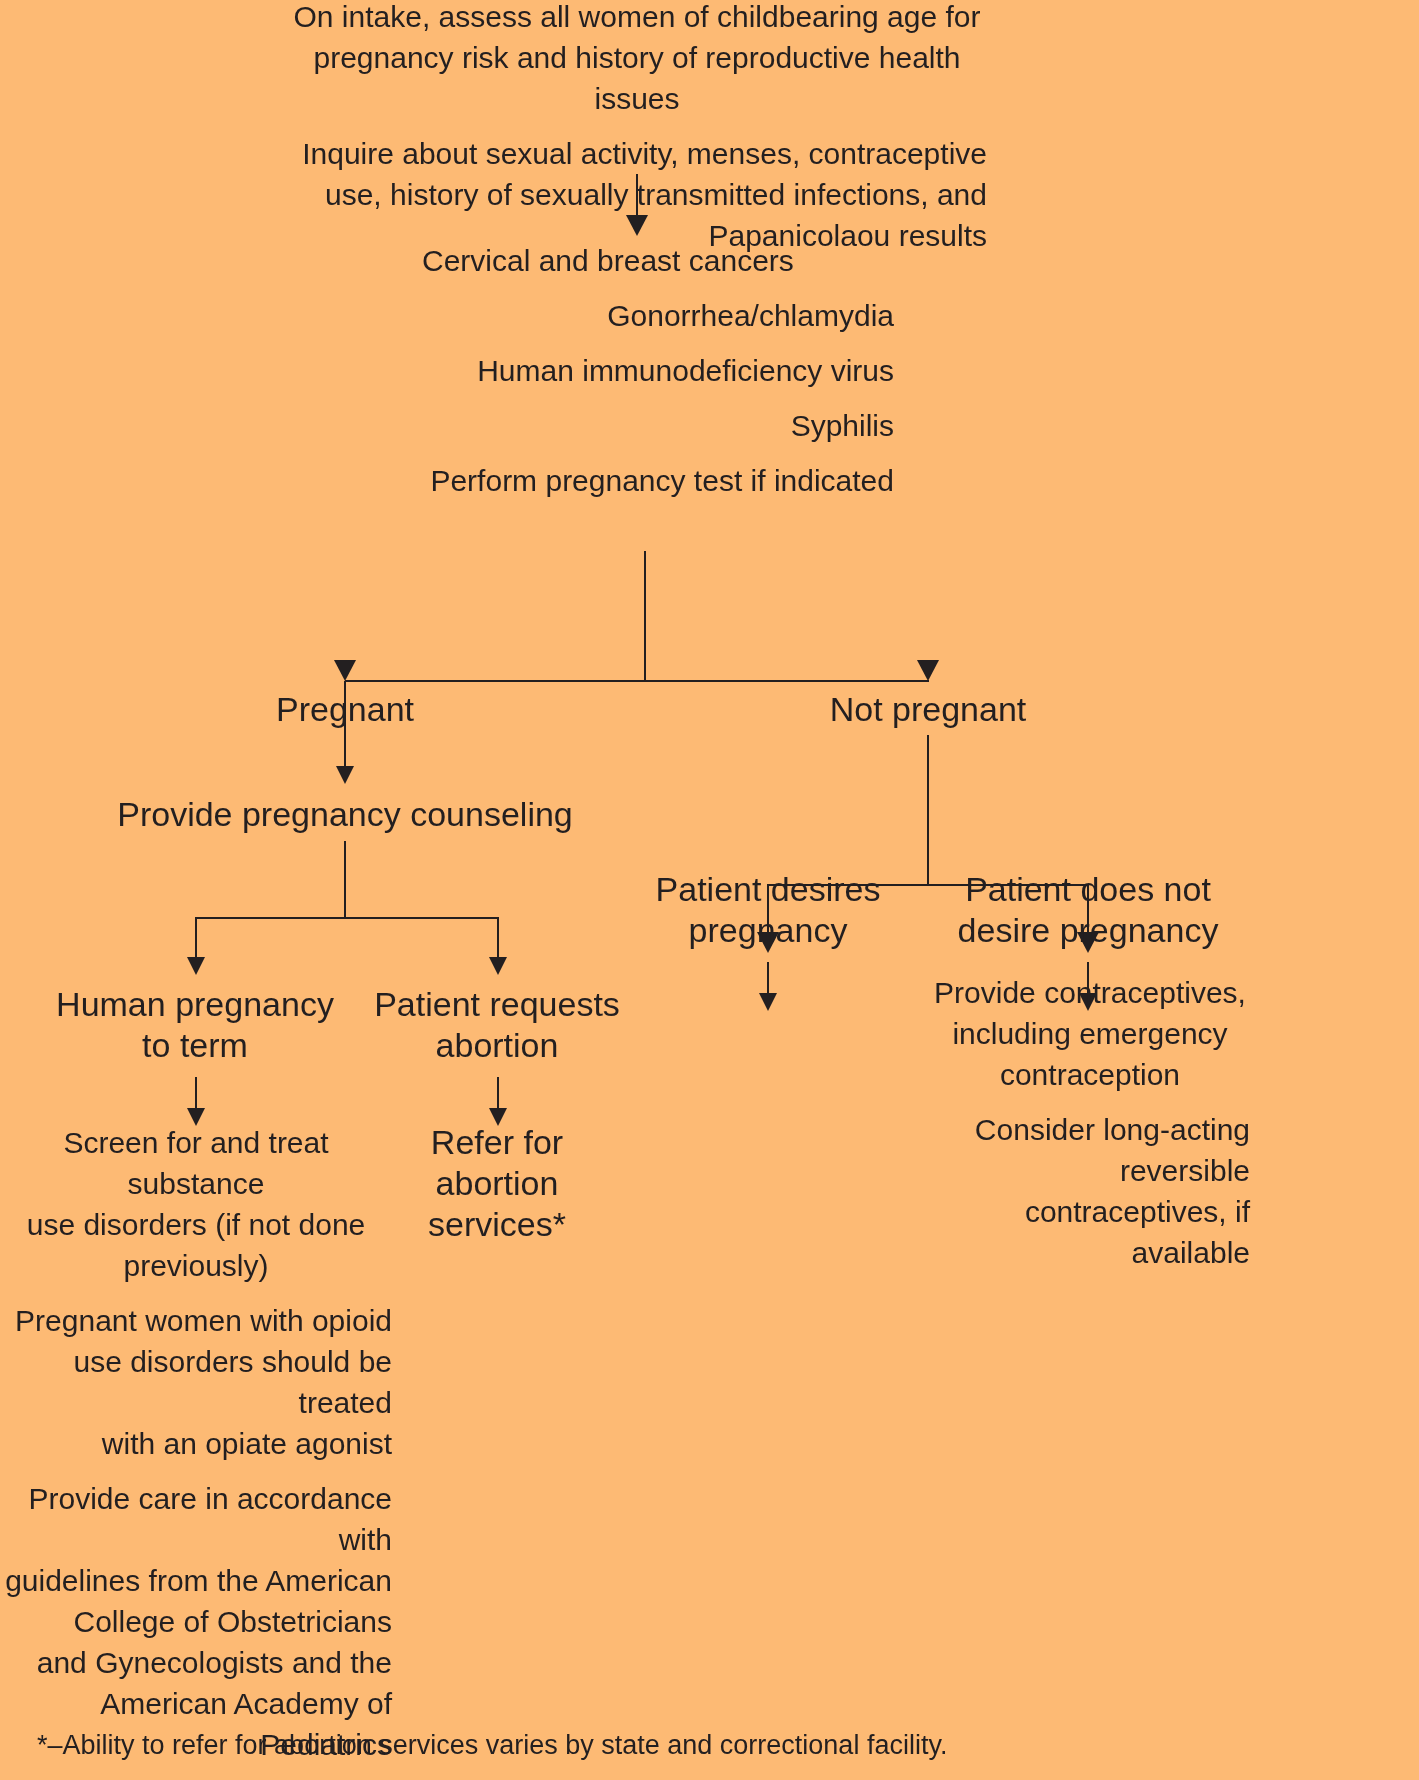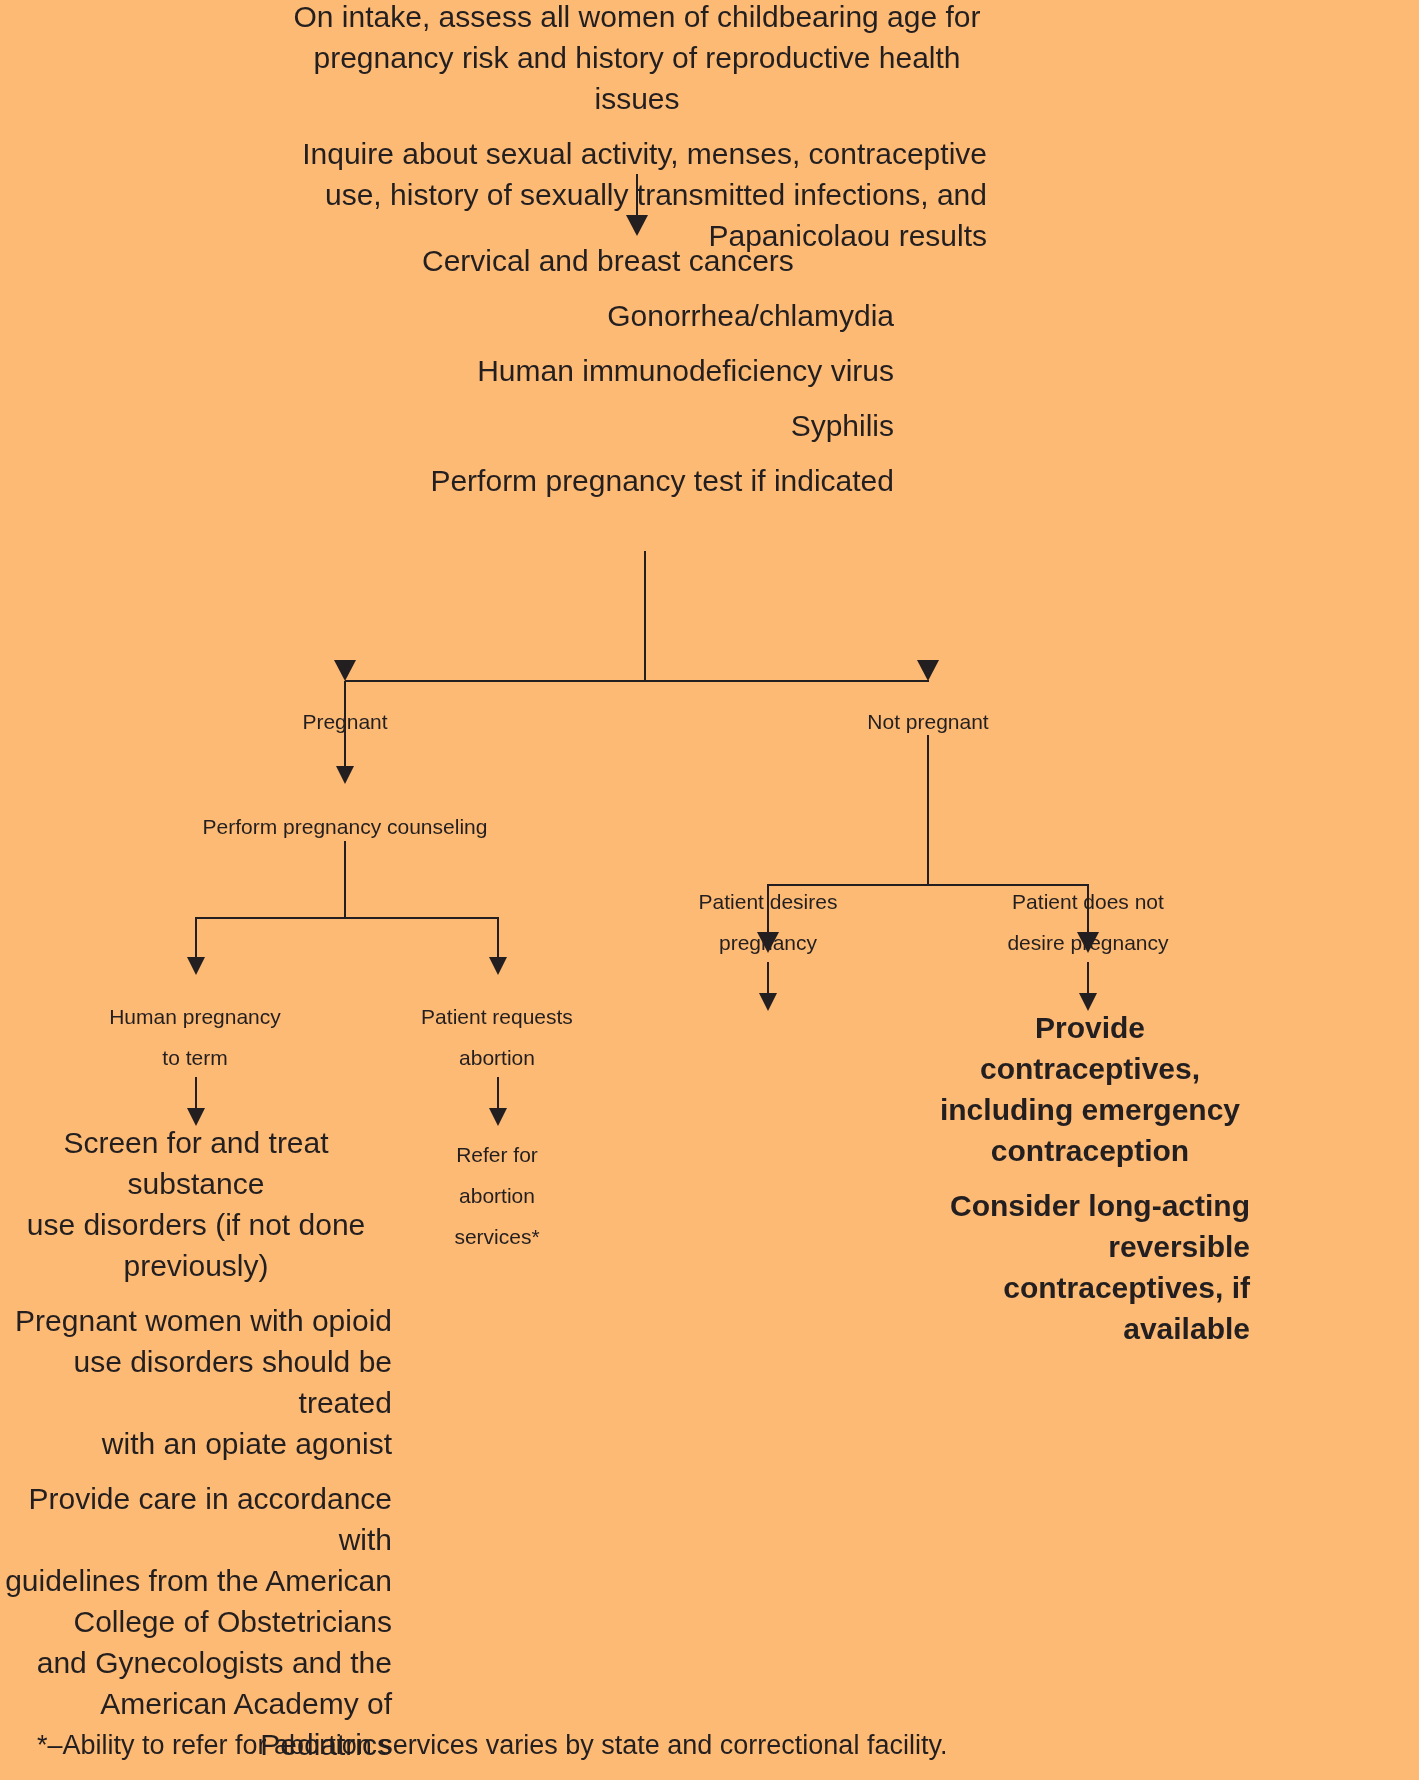--- a/index.html
+++ b/index.html
@@ -14,25 +14,24 @@
   #page {
     position: relative;
     width: 1419px;
     height: 1780px;
     background: #fdba74;
     overflow: hidden;
   }
   .node {
     position: absolute;
     text-align: center;
-    font-size: 21px;
+    font-size: 34px;
     line-height: 41px;
     color: #231f20;
     white-space: pre-line;
-    margin-top: 12px;
   }
   .block-group {
     position: absolute;
   }
   .para {
     text-align: center;
     font-size: 30px;
     line-height: 41px;
     color: #231f20;
     white-space: pre-line;
@@ -110,21 +109,21 @@
   <div class="vline" style="left:344px; top:681px; height:56px;"></div>
   <div class="arrowhead" style="left:334px; top:660px;"></div>
 
   <div class="arrowhead" style="left:917px; top:660px;"></div>
 
   <div class="node" style="left:195px; top:689px; width:300px;">Pregnant</div>
 
   <div class="vline" style="left:344px; top:735px; height:42px;"></div>
   <div class="arrowhead small" style="left:336px; top:766px;"></div>
 
-  <div class="node" style="left:95px; top:794px; width:500px;">Perform pregnancy counseling</div>
+  <div class="node" style="left:95px; top:794px; width:500px;">Provide pregnancy counseling</div>
 
   <div class="vline" style="left:344px; top:841px; height:77px;"></div>
   <div class="hline" style="left:195px; top:917px; width:304px;"></div>
   <div class="vline" style="left:195px; top:917px; height:47px;"></div>
   <div class="arrowhead small" style="left:187px; top:957px;"></div>
   <div class="vline" style="left:497px; top:917px; height:47px;"></div>
   <div class="arrowhead small" style="left:489px; top:957px;"></div>
 
   <div class="node" style="left:45px; top:984px; width:300px;">Human pregnancy
 to term</div>
@@ -169,21 +168,21 @@
   <div class="node" style="left:938px; top:869px; width:300px;">Patient does not
 desire pregnancy</div>
 
   <div class="vline" style="left:767px; top:962px; height:42px;"></div>
   <div class="arrowhead small" style="left:759px; top:993px;"></div>
 
   <div class="vline" style="left:1087px; top:962px; height:42px;"></div>
   <div class="arrowhead small" style="left:1079px; top:993px;"></div>
 
 
-  <div class="block-group" style="left:930px; top:1007px; width:320px;font-weight:bold;">
+  <div class="block-group" style="left:930px; top:972px; width:320px;">
     <div class="para">Provide contraceptives,
 including emergency
 contraception</div>
     <div class="para">Consider long-acting
 reversible contraceptives, if
 available</div>
   </div>
 
   <div class="footnote" style="left:0px; top:1727px; width:1000px;padding-left:37px;">*–Ability to refer for abortion services varies by state and correctional facility.</div>
 

